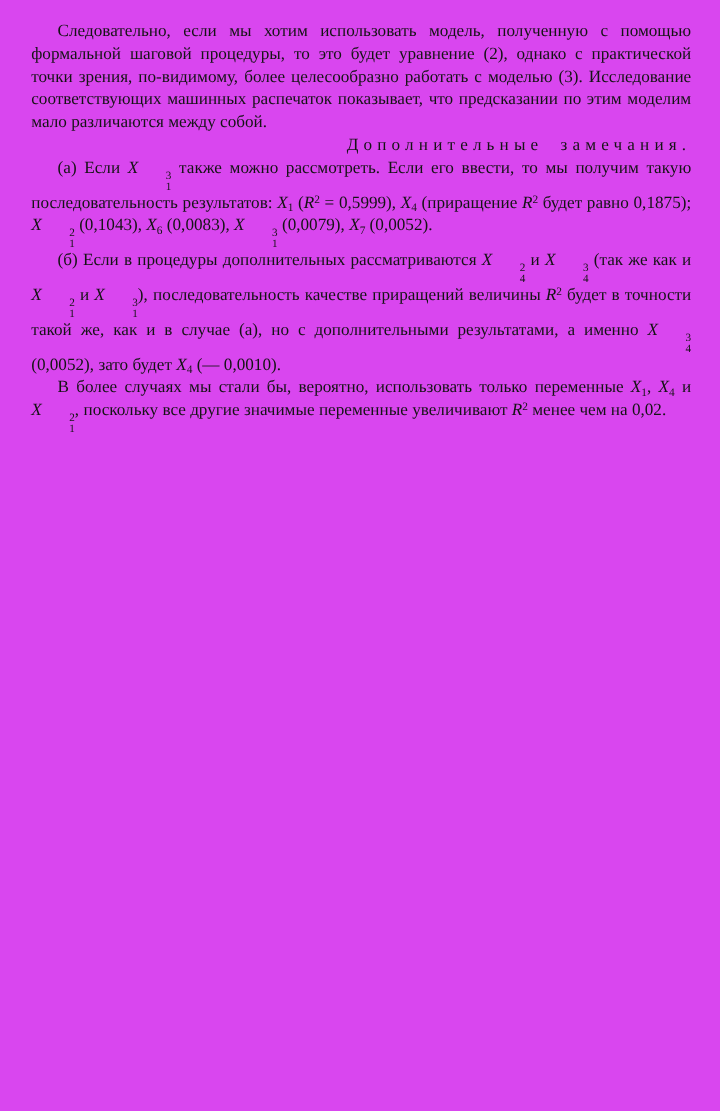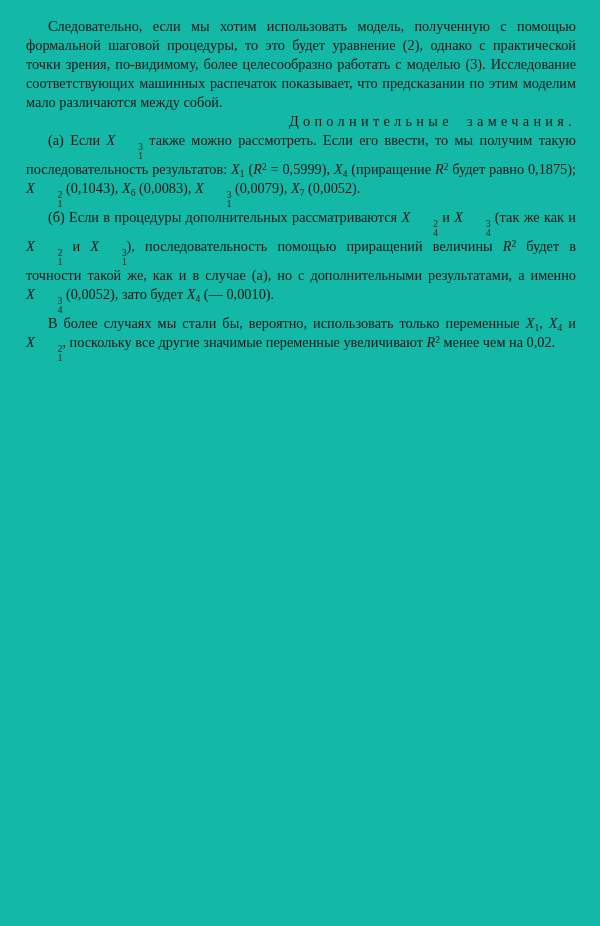--- a/index.html
+++ b/index.html
@@ -6,21 +6,21 @@
   body{
     width:600px;height:926px;
     background:#fdfdfa;
     font-family:"Liberation Serif","DejaVu Serif",serif;
     color:#141414;
     overflow:hidden;
   }
   .page{
     position:relative;
     width:600px;height:926px;
-    background:#14b8a6;
+    background:#d946ef;
   }
   .text-block{
     position:absolute;
     left:26px; top:17px;
     width:550px;
     font-size:14.3px;
     line-height:19px;
     text-align:justify;
   }
   p{margin:0;text-indent:22px;}
@@ -75,21 +75,21 @@
             <span>4</span>
           </span></span><span> и </span><span class="mvar"><span class="mbase">X</span><span class="mstack">
             <span>3</span>
             <span>4</span>
           </span></span><span> (так же как и </span><span class="mvar"><span class="mbase">X</span><span class="mstack">
             <span>2</span>
             <span>1</span>
           </span></span><span> и </span><span class="mvar"><span class="mbase">X</span><span class="mstack">
             <span>3</span>
             <span>1</span>
-          </span></span><span>), последовательность помощью приращений величины </span><span class="mvar"><span class="mbase">R</span><sup class="msup">2</sup></span><span> будет в точности такой же, как и в случае (а), но с дополнительными результатами, а именно </span><span class="mvar"><span class="mbase">X</span><span class="mstack">
+          </span></span><span>), последовательность качестве приращений величины </span><span class="mvar"><span class="mbase">R</span><sup class="msup">2</sup></span><span> будет в точности такой же, как и в случае (а), но с дополнительными результатами, а именно </span><span class="mvar"><span class="mbase">X</span><span class="mstack">
             <span>3</span>
             <span>4</span>
           </span></span><span> (0,0052), зато будет </span><span class="mvar"><span class="mbase">X</span><sub class="msub">4</sub></span><span> (— 0,0010).</span></p>
       <p><span>В более случаях мы стали бы, вероятно, использовать только переменные </span><span class="mvar"><span class="mbase">X</span><sub class="msub">1</sub></span><span>, </span><span class="mvar"><span class="mbase">X</span><sub class="msub">4</sub></span><span> и </span><span class="mvar"><span class="mbase">X</span><span class="mstack">
             <span>2</span>
             <span>1</span>
           </span></span><span>, поскольку все другие значимые переменные увеличивают </span><span class="mvar"><span class="mbase">R</span><sup class="msup">2</sup></span><span> менее чем на 0,02.</span></p>
     </div>
 </div>
 

